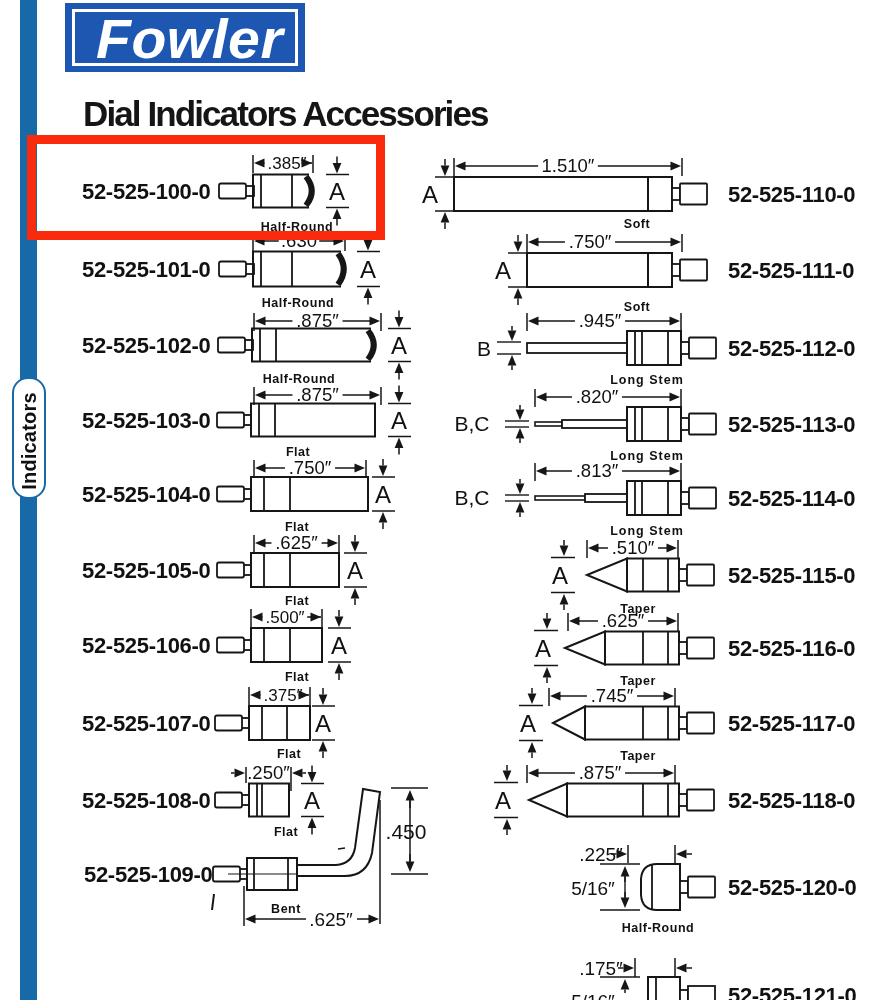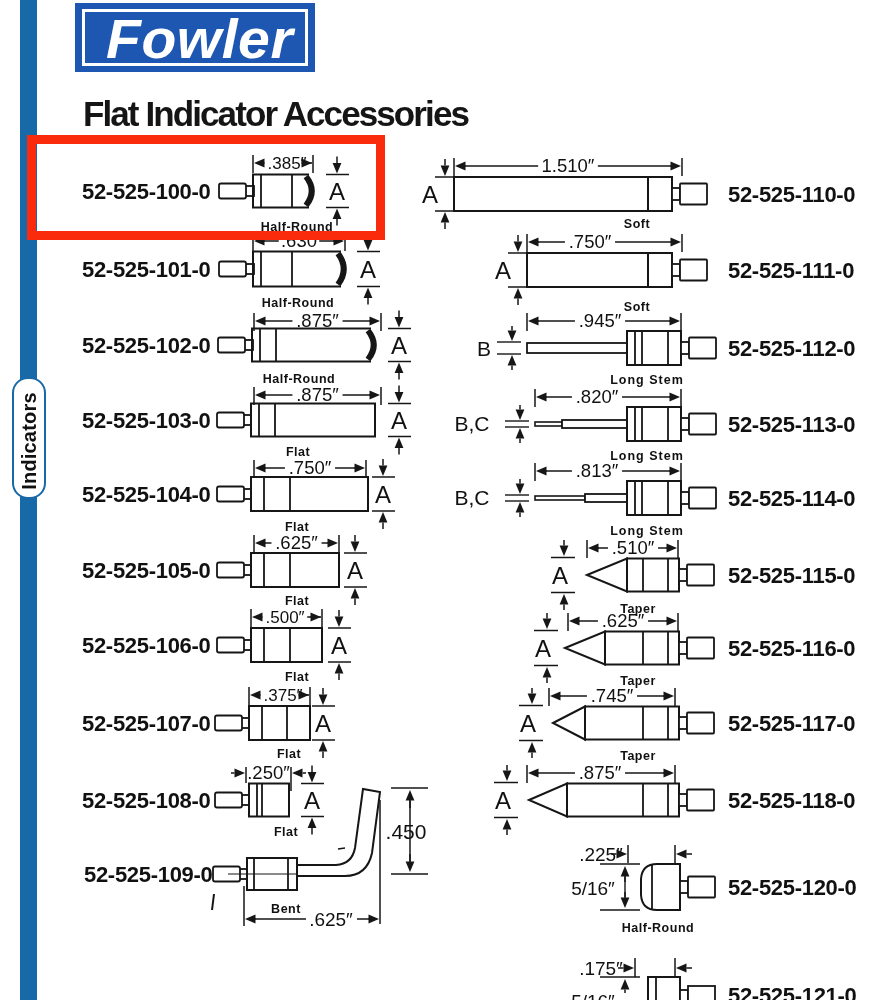--- a/index.html
+++ b/index.html
@@ -2,37 +2,37 @@
 <html><head><meta charset="utf-8"><style>
 html,body{margin:0;padding:0;width:883px;height:1000px;overflow:hidden;background:#fff;
 font-family:"Liberation Sans",sans-serif;}
 #page{position:relative;width:883px;height:1000px;overflow:hidden;}
 .bar{position:absolute;left:20px;top:0;width:17px;height:1000px;background:#1769a8;}
 .tab{position:absolute;left:12px;top:377px;width:34px;height:122px;background:#fff;
 border:2px solid #1769a8;border-radius:16px;box-sizing:border-box;}
 .tabtext{position:absolute;left:-44px;top:50px;width:120px;height:24px;
 transform:rotate(-90deg);font-size:20px;font-weight:bold;color:#111;text-align:center;
 line-height:22px;letter-spacing:0.2px;}
-.logo{position:absolute;left:75px;top:3px;width:240px;height:69px;background:#1d57b2;}
+.logo{position:absolute;left:65px;top:3px;width:240px;height:69px;background:#1d57b2;}
 .logoframe{position:absolute;left:7px;top:6px;right:7px;bottom:6px;border:3px solid #fff;}
 .logotext{position:absolute;left:31px;top:3px;color:#fff;font-style:italic;font-weight:bold;
 font-size:56px;letter-spacing:0.5px;transform:scaleX(1.02);transform-origin:left;}
 h1{position:absolute;left:83px;top:94px;margin:0;font-size:35px;font-weight:bold;color:#151515;
 letter-spacing:-1.9px;}
 .redbox{position:absolute;left:27px;top:135px;width:358px;height:105px;border:9px solid #f92b0c;
 box-sizing:border-box;z-index:5;}
 svg{position:absolute;left:0;top:0;}
 </style></head><body>
 <div id="page">
 <div class="bar"></div>
 <div class="logo">
       <div class="logoframe"></div>
       <div class="logotext">Fowler</div>
     </div>
-<h1>Flat Indicator Accessories</h1>
+<h1>Dial Indicators Accessories</h1>
 <svg width="883" height="1010" viewBox="0 0 883 1010" font-family="Liberation Sans, sans-serif">
 <text x="82" y="199" font-size="22" font-weight="bold" text-anchor="start" letter-spacing="-0.3px" fill="#111">52-525-100-0</text>
 <rect x="245" y="186" width="9" height="10" fill="#fff" stroke="#161616" stroke-width="1.8"></rect>
 <rect x="219" y="183.5" width="27" height="15" rx="2" fill="#fff" stroke="#161616" stroke-width="1.8"></rect>
 <path d="M 309 174.5 L 253 174.5 L 253 207.5 L 309 207.5" fill="none" stroke="#161616" stroke-width="2"></path>
 <path d="M 306 176.5 Q 317.5 191 306 205.5" fill="none" stroke="#161616" stroke-width="6"></path>
 <line x1="261" y1="174.5" x2="261" y2="207.5" stroke="#161616" stroke-width="1.8"></line>
 <line x1="292" y1="174.5" x2="292" y2="207.5" stroke="#161616" stroke-width="1.8"></line>
 <line x1="253" y1="155" x2="253" y2="173" stroke="#161616" stroke-width="1.5"></line>
 <line x1="313" y1="155" x2="313" y2="173" stroke="#161616" stroke-width="1.5"></line>

